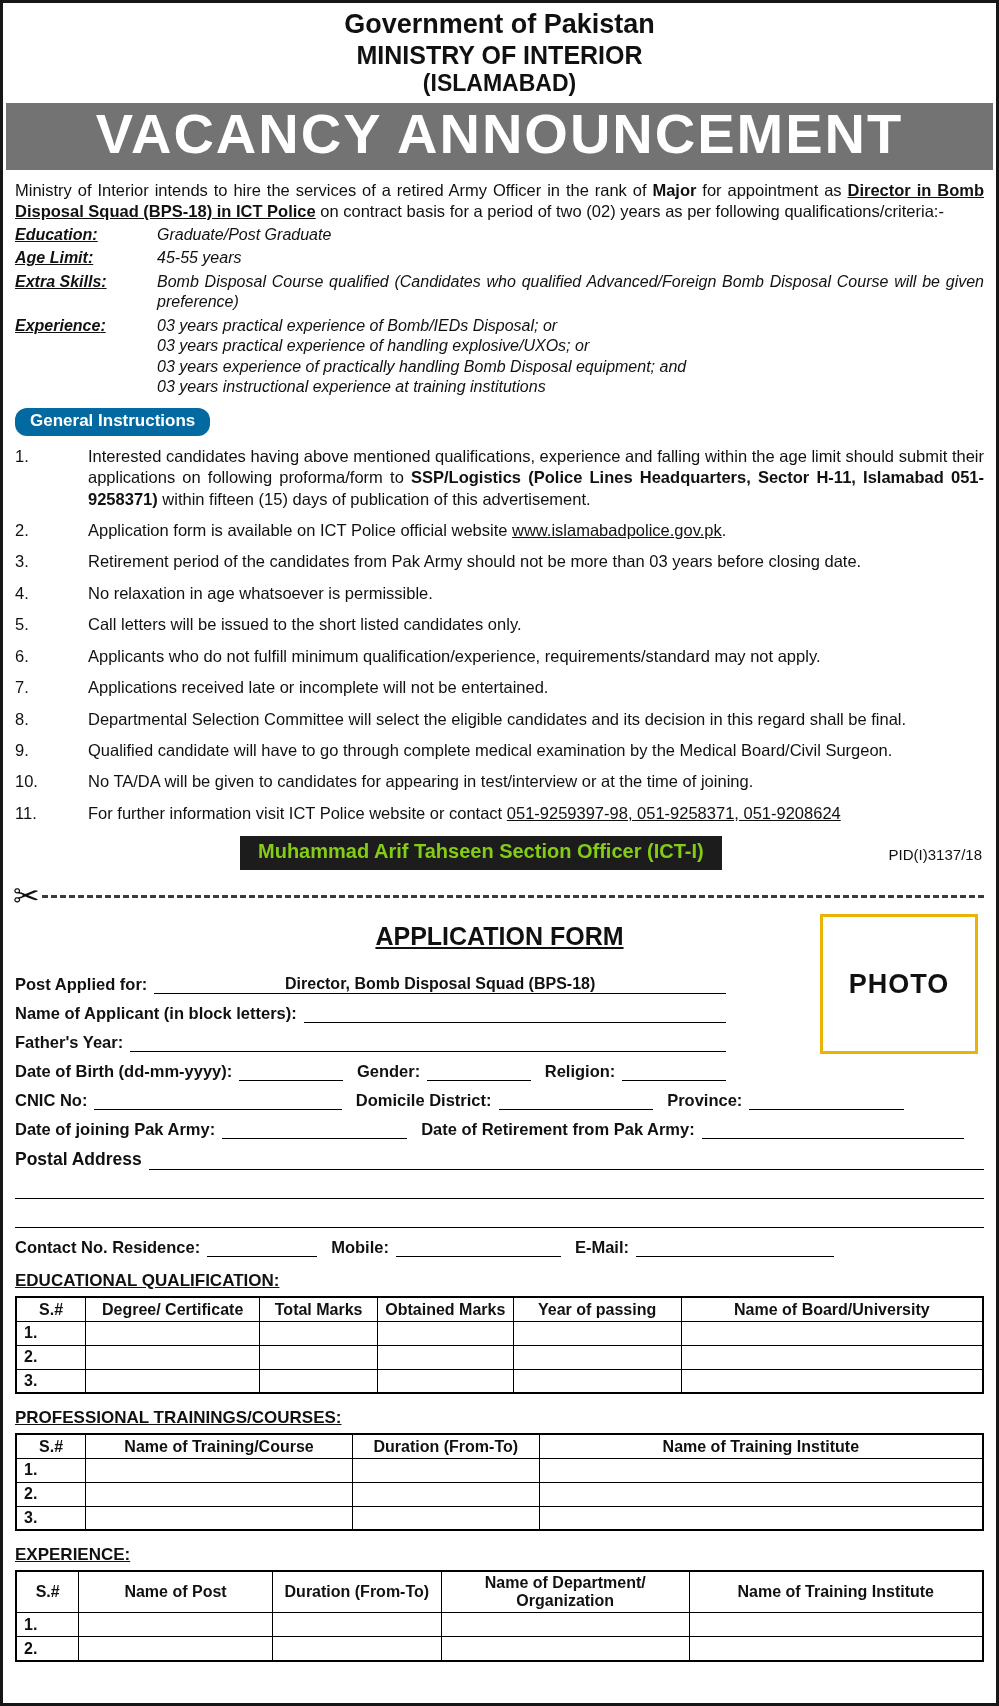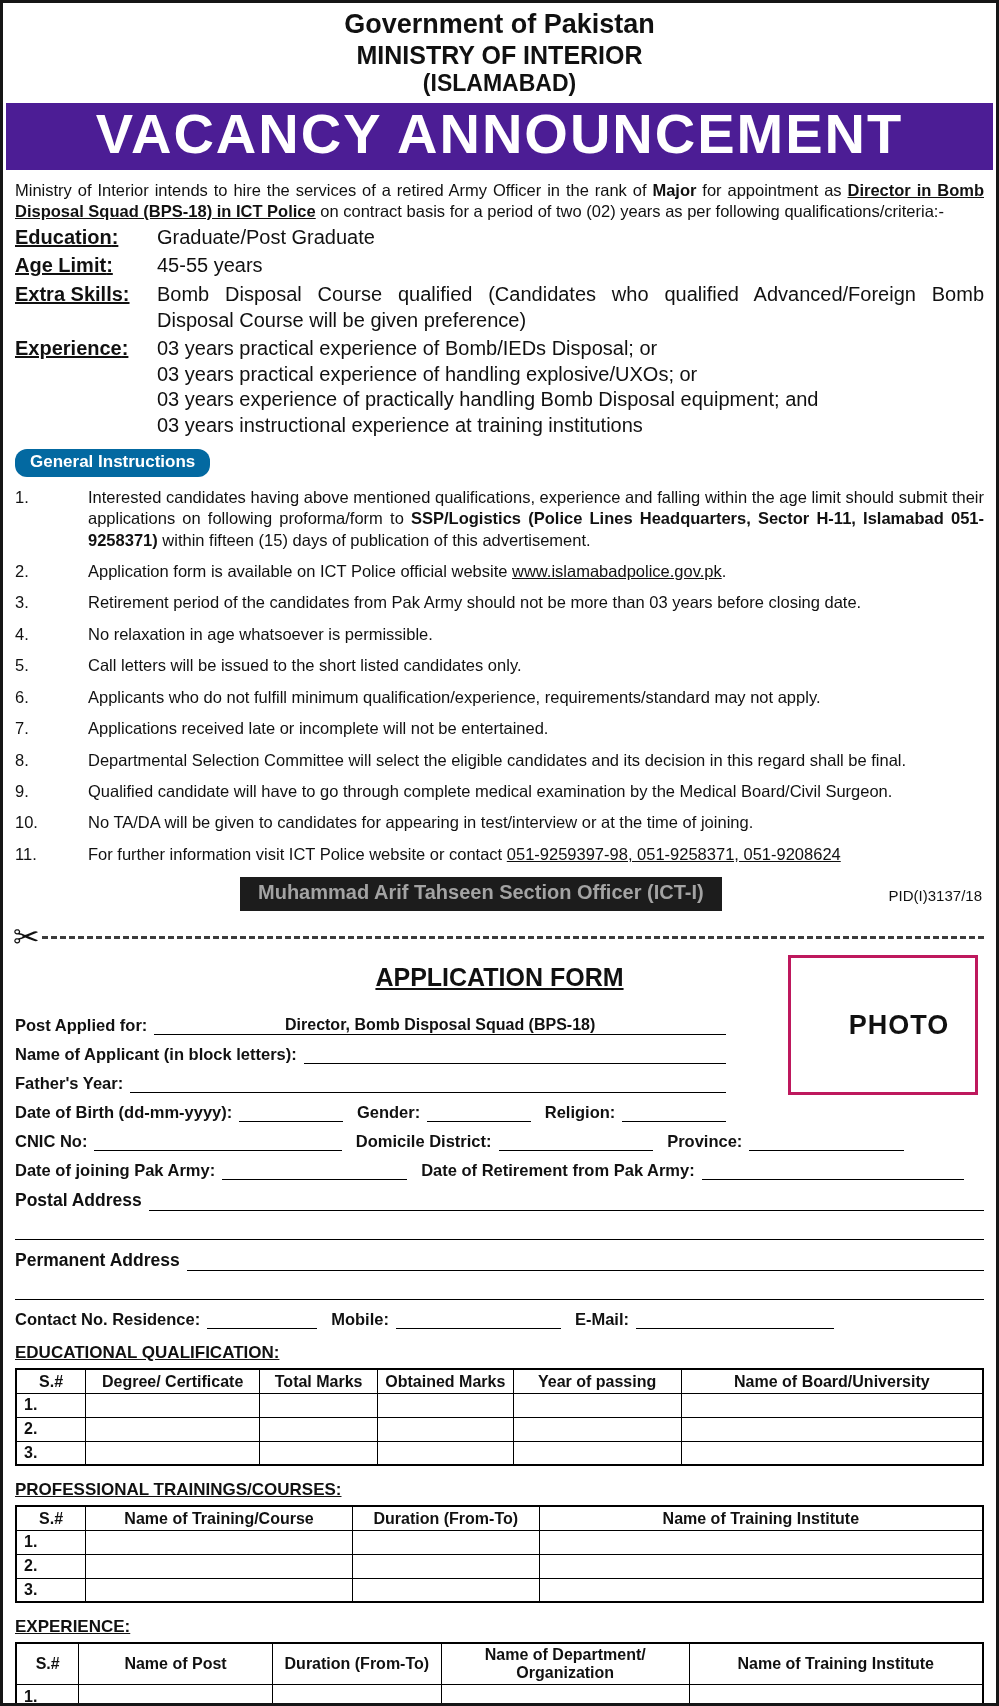--- a/index.html
+++ b/index.html
@@ -3,45 +3,45 @@
 <meta charset="utf-8">
 <style>
   html,body{margin:0;padding:0;background:#e9e9e9;}
   .page{width:999px;height:1706px;margin:0 auto;background:#fff;color:#111;
     border:3px solid #161616;box-sizing:border-box;position:relative;overflow:hidden;
     font-family:"Liberation Sans","DejaVu Sans",sans-serif;}
   .hdr{text-align:center;padding-top:6px;line-height:1.18;}
   .hdr-govt{font-size:27px;font-weight:bold;}
   .hdr-min{font-size:25px;font-weight:bold;}
   .hdr-city{font-size:23px;font-weight:bold;}
-  .banner{background:#4c1d95;color:#fff;text-align:center;font-weight:bold;
+  .banner{background:#737373;color:#fff;text-align:center;font-weight:bold;
     font-size:56px;letter-spacing:2px;line-height:.95;margin:6px 3px 10px;padding:4px 0 9px;}
   .content{padding:0 12px;}
   .b{font-weight:bold;}
   .u{text-decoration:underline;}
   .intro{font-size:16.5px;line-height:1.28;text-align:justify;}
-  .crit{display:flex;font-size:20px;line-height:1.28;margin-top:3px;}
+  .crit{display:flex;font-size:16px;line-height:1.28;margin-top:3px;font-style:italic;}
   .crit-label{flex:none;width:142px;font-weight:bold;text-decoration:underline;}
   .crit-val{flex:1;text-align:justify;}
   .gi-badge{display:inline-block;background:#0369a1;color:#fff;font-weight:bold;
     font-size:17px;padding:3px 15px 5px;border-radius:12px;margin:10px 0 0;}
   .inst{display:flex;font-size:16.5px;line-height:1.3;margin-top:10px;}
   .inst-num{flex:none;width:73px;}
   .inst-body{flex:1;text-align:justify;}
   .signoff{position:relative;height:40px;margin-top:12px;}
-  .officer{position:absolute;left:225px;background:#1c1c1c;color:#a3a3a3;font-weight:bold;
+  .officer{position:absolute;left:225px;background:#1c1c1c;color:#84cc16;font-weight:bold;
     font-size:20px;padding:4px 18px 7px;white-space:nowrap;}
   .pid{position:absolute;right:2px;top:10px;font-size:15px;font-weight:normal;}
   .cut{display:flex;align-items:center;margin:4px 0 0;}
   .scissors{font-size:32px;line-height:1;flex:none;margin:0 2px 0 -2px;}
   .dash{flex:1;border-top:3px dashed #3c3c3c;}
   .form-sec{position:relative;padding:0 12px;}
   .form-title{text-align:center;font-size:25px;font-weight:bold;text-decoration:underline;margin:10px 0 24px;}
-  .photo{position:absolute;top:-8px;right:18px;width:152px;height:134px;border:3px solid #be185d;background:#fff;
-    display:flex;align-items:center;justify-content:center;font-size:27px;font-weight:bold;letter-spacing:1px;padding-left:32px;}
+  .photo{position:absolute;top:-8px;right:18px;width:152px;height:134px;border:3px solid #eab308;background:#fff;
+    display:flex;align-items:center;justify-content:center;font-size:27px;font-weight:bold;letter-spacing:1px;}
   .frow{display:flex;align-items:flex-end;font-size:16.5px;font-weight:bold;margin-top:10px;}
   .frow.avoid{margin-right:258px;}
   .mr80{margin-right:80px;}
   .mr20{margin-right:20px;}
   .mr150{margin-right:150px;}
   .flabel{flex:none;white-space:nowrap;padding-right:7px;}
   .ml{margin-left:14px;}
   .fline{flex:1;border-bottom:1.6px solid #000;height:18px;position:relative;}
   .fline.w185{flex:none;width:185px;}
   .fline.w110{flex:none;width:110px;}
@@ -207,24 +207,20 @@
 
     <div class="frow">
       <span class="flabel addr-label">Postal Address</span>
       <span class="fline"></span>
     </div>
     <div class="frow">
       <span class="fline"></span>
     </div>
 
     <div class="frow">
-      <span class="flabel addr-label">Permanent Address</span>
-      <span class="fline"></span>
-    </div>
-    <div class="frow">
       <span class="fline"></span>
     </div>
 
     <div class="frow mr150">
       <span class="flabel">Contact No. Residence:</span>
       <span class="fline w110"></span>
       <span class="flabel ml">Mobile:</span>
       <span class="fline w165"></span>
       <span class="flabel ml">E-Mail:</span>
       <span class="fline"></span>

